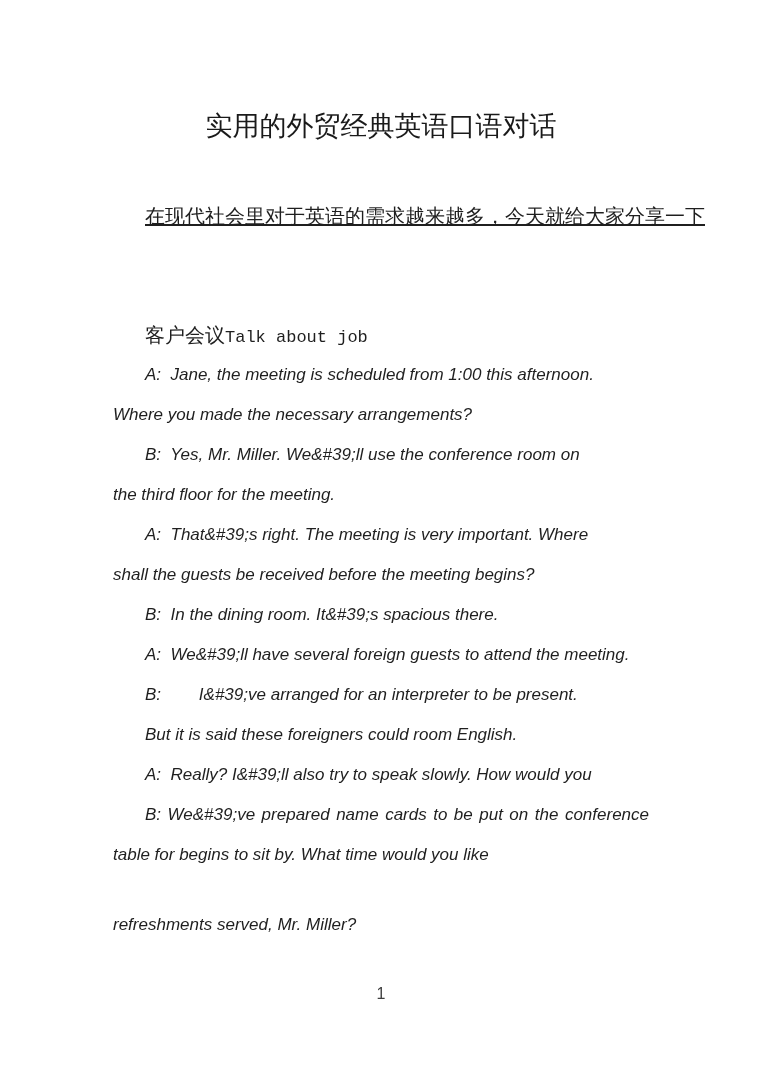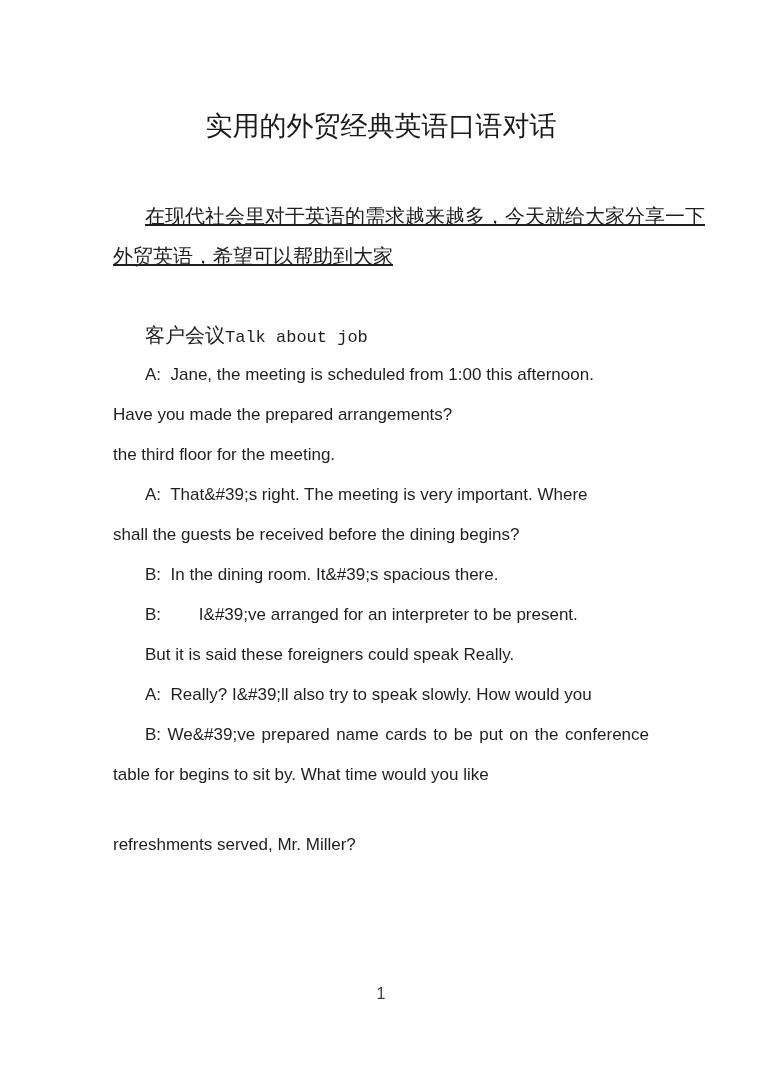--- a/index.html
+++ b/index.html
@@ -54,20 +54,21 @@
     font-family: Liberation Mono, monospace;
     font-size: 17px;
   }
   .dialogue {
     position: absolute;
     left: 113px;
     right: 113px;
     top: 355px;
     font-size: 17px;
     line-height: 40px;
+    font-style: italic;
   }
   .ln {
     height: 40px;
     white-space: pre;
   }
   .indent {
     padding-left: 32px;
   }
   .ln.justify {
     white-space: normal;
@@ -89,36 +90,37 @@
 </style>
 </head>
 <body>
 
 <div class="page">
 
   <h1 class="title">实用的外贸经典英语口语对话</h1>
 
   <div class="intro">
     <div class="ln indent">在现代社会里对于英语的需求越来越多，今天就给大家分享一下</div>
-    <div class="ln">外贸英语，希望可以帮助到大家</div>
   </div>
 
   <div class="section indent">
     <span class="zh">客户会议</span><span class="en">Talk about job</span>
   </div>
 
   <div class="dialogue">
     <div class="ln indent">A:  Jane, the meeting is scheduled from 1:00 this afternoon.</div>
-    <div class="ln">Have you made the prepared arrangements?</div>
+    <div class="ln">Where you made the necessary arrangements?</div>
+    <div class="ln indent">B:  Yes, Mr. Miller. We&amp;#39;ll use the conference room on</div>
     <div class="ln">the third floor for the meeting.</div>
     <div class="ln indent">A:  That&amp;#39;s right. The meeting is very important. Where</div>
-    <div class="ln">shall the guests be received before the dining begins?</div>
+    <div class="ln">shall the guests be received before the meeting begins?</div>
     <div class="ln indent">B:  In the dining room. It&amp;#39;s spacious there.</div>
+    <div class="ln indent">A:  We&amp;#39;ll have several foreign guests to attend the meeting.</div>
     <div class="ln indent">B:        I&amp;#39;ve arranged for an interpreter to be present.</div>
-    <div class="ln indent">But it is said these foreigners could speak Really.</div>
+    <div class="ln indent">But it is said these foreigners could room English.</div>
     <div class="ln indent">A:  Really? I&amp;#39;ll also try to speak slowly. How would you</div>
     <div class="ln indent justify">B: We&amp;#39;ve prepared name cards to be put on the conference</div>
     <div class="ln">table for begins to sit by. What time would you like</div>
     <div class="ln gap">refreshments served, Mr. Miller?</div>
   </div>
 
   <div class="footer">1</div>
 
 </div>
 

